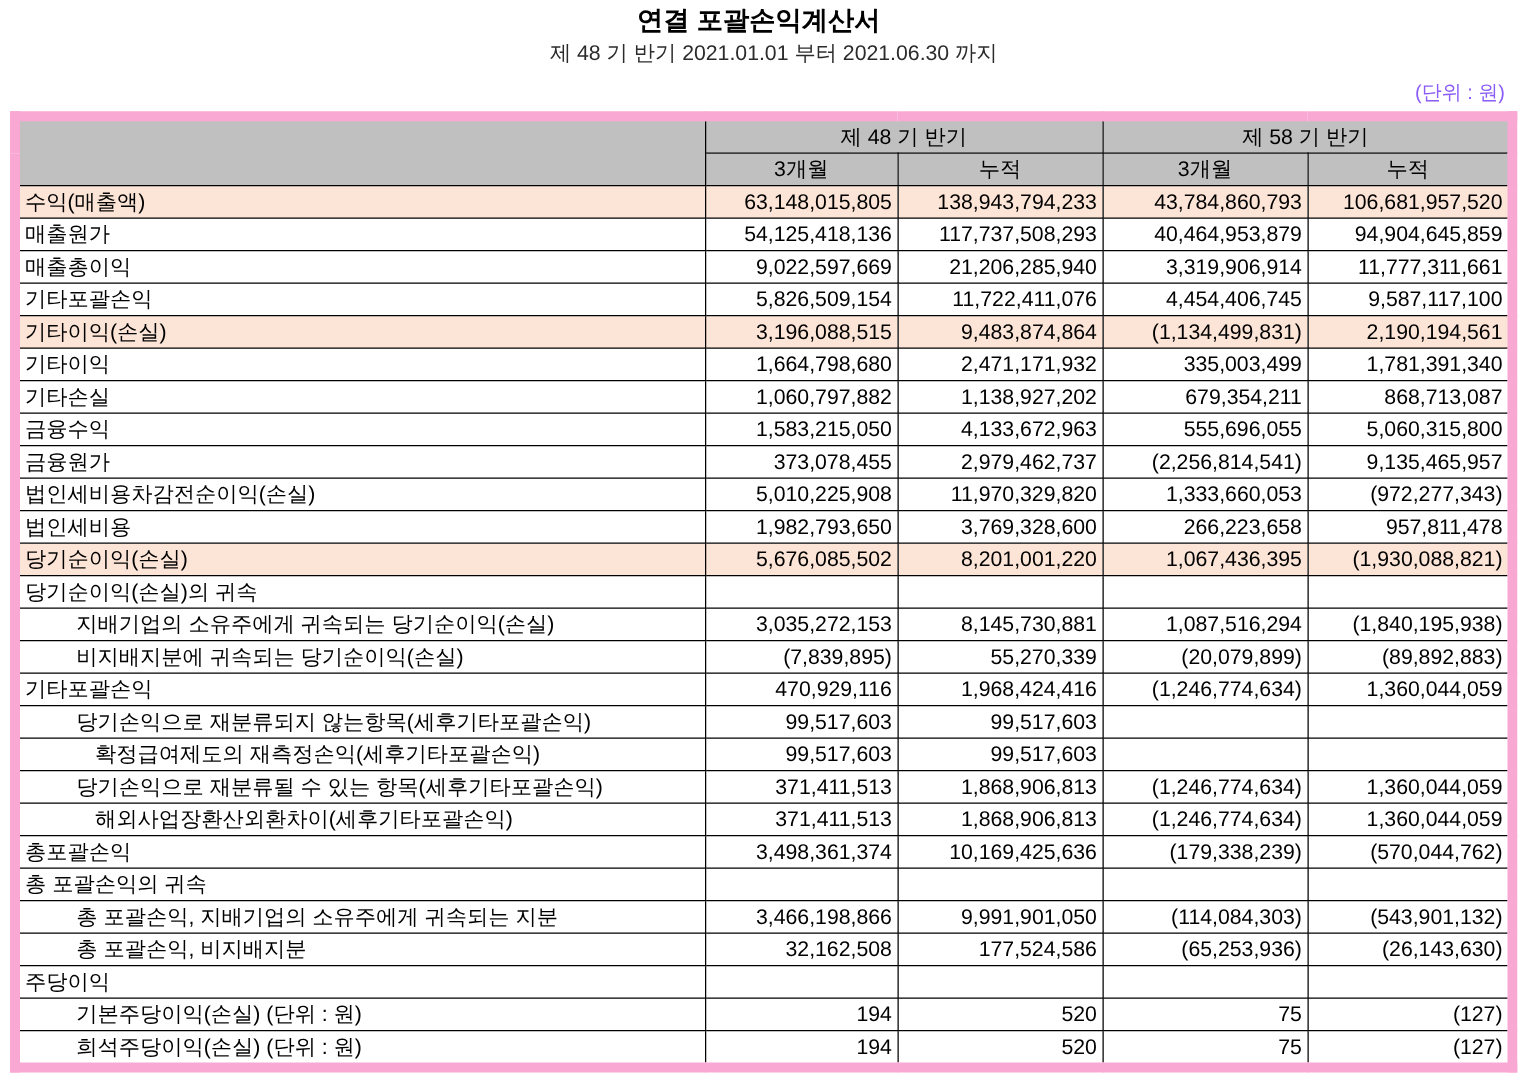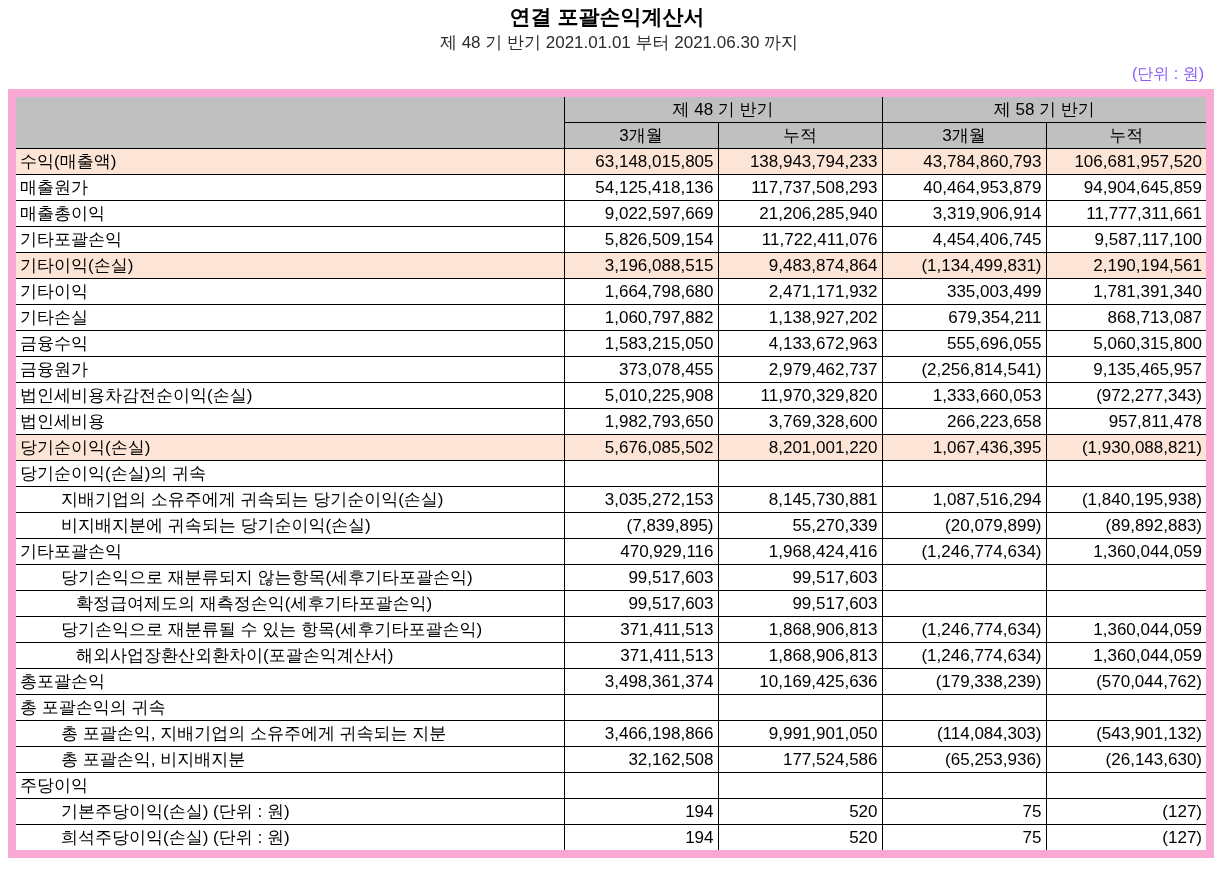--- a/index.html
+++ b/index.html
@@ -206,21 +206,21 @@
         <td class="num"></td>
       </tr>
       <tr>
         <td class="label ind1">당기손익으로 재분류될 수 있는 항목(세후기타포괄손익)</td>
         <td class="num">371,411,513</td>
         <td class="num">1,868,906,813</td>
         <td class="num">(1,246,774,634)</td>
         <td class="num">1,360,044,059</td>
       </tr>
       <tr>
-        <td class="label ind2">해외사업장환산외환차이(포괄손익계산서)</td>
+        <td class="label ind2">해외사업장환산외환차이(세후기타포괄손익)</td>
         <td class="num">371,411,513</td>
         <td class="num">1,868,906,813</td>
         <td class="num">(1,246,774,634)</td>
         <td class="num">1,360,044,059</td>
       </tr>
       <tr>
         <td class="label">총포괄손익</td>
         <td class="num">3,498,361,374</td>
         <td class="num">10,169,425,636</td>
         <td class="num">(179,338,239)</td>

